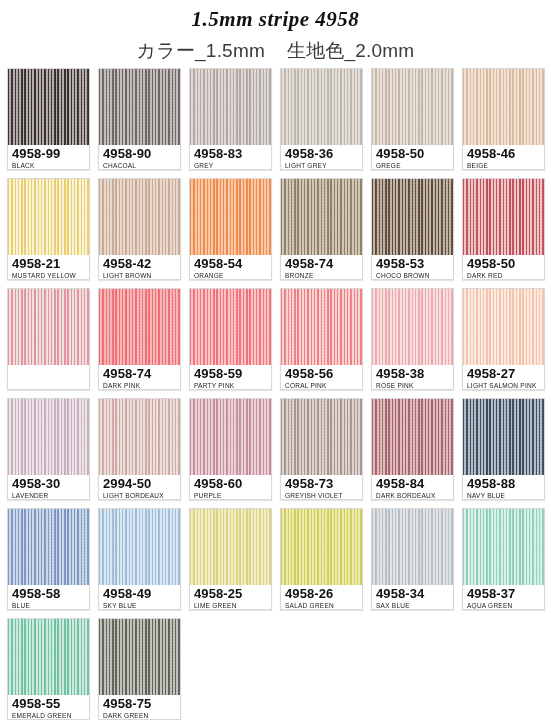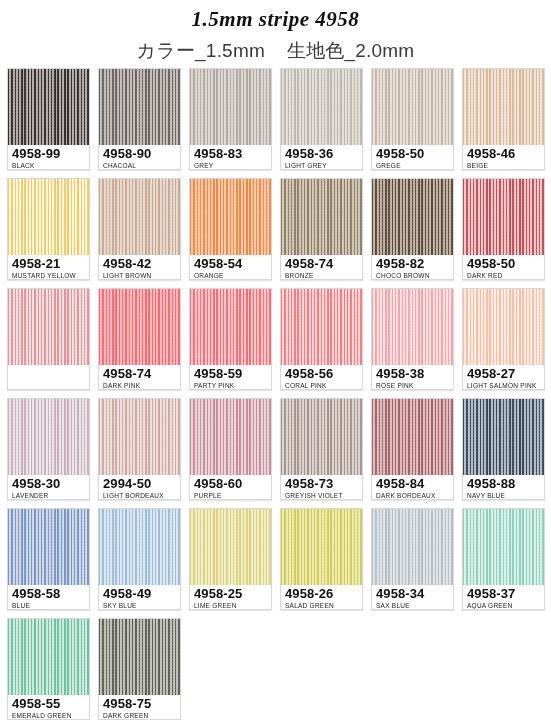--- a/index.html
+++ b/index.html
@@ -178,21 +178,21 @@
         <div class="label">
           <div class="code">4958-74</div>
           <div class="cname">BRONZE</div>
         </div>
       </div>
       <div class="card">
         <div class="swatch" style="background: repeating-linear-gradient(90deg, rgb(93, 75, 62) 0px, rgb(93, 75, 62) 1.4px, rgb(191, 178, 162) 1.4px, rgb(191, 178, 162) 3.3px);">
           <div class="noise"></div>
         </div>
         <div class="label">
-          <div class="code">4958-82</div>
+          <div class="code">4958-53</div>
           <div class="cname">CHOCO BROWN</div>
         </div>
       </div>
       <div class="card">
         <div class="swatch" style="background: repeating-linear-gradient(90deg, rgb(192, 81, 92) 0px, rgb(192, 81, 92) 1.4px, rgb(237, 198, 198) 1.4px, rgb(237, 198, 198) 3.3px);">
           <div class="noise"></div>
         </div>
         <div class="label">
           <div class="code">4958-50</div>
           <div class="cname">DARK RED</div>

